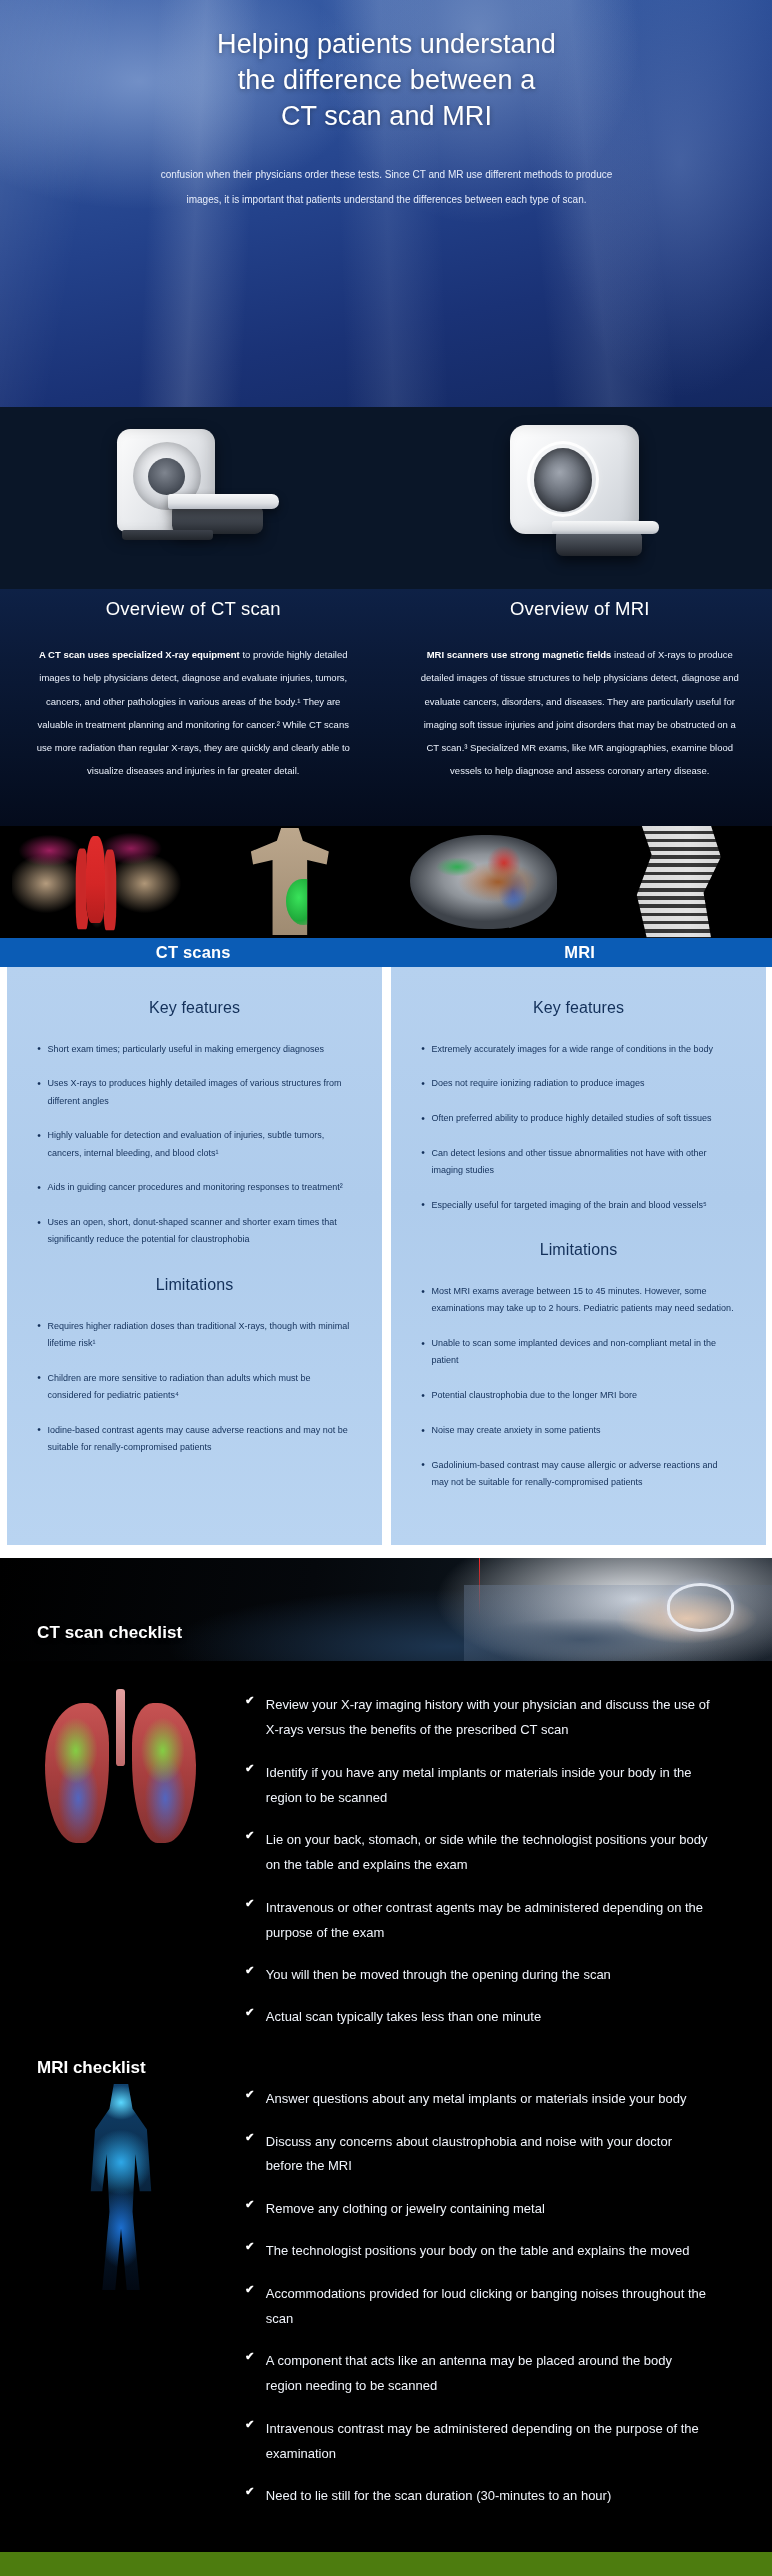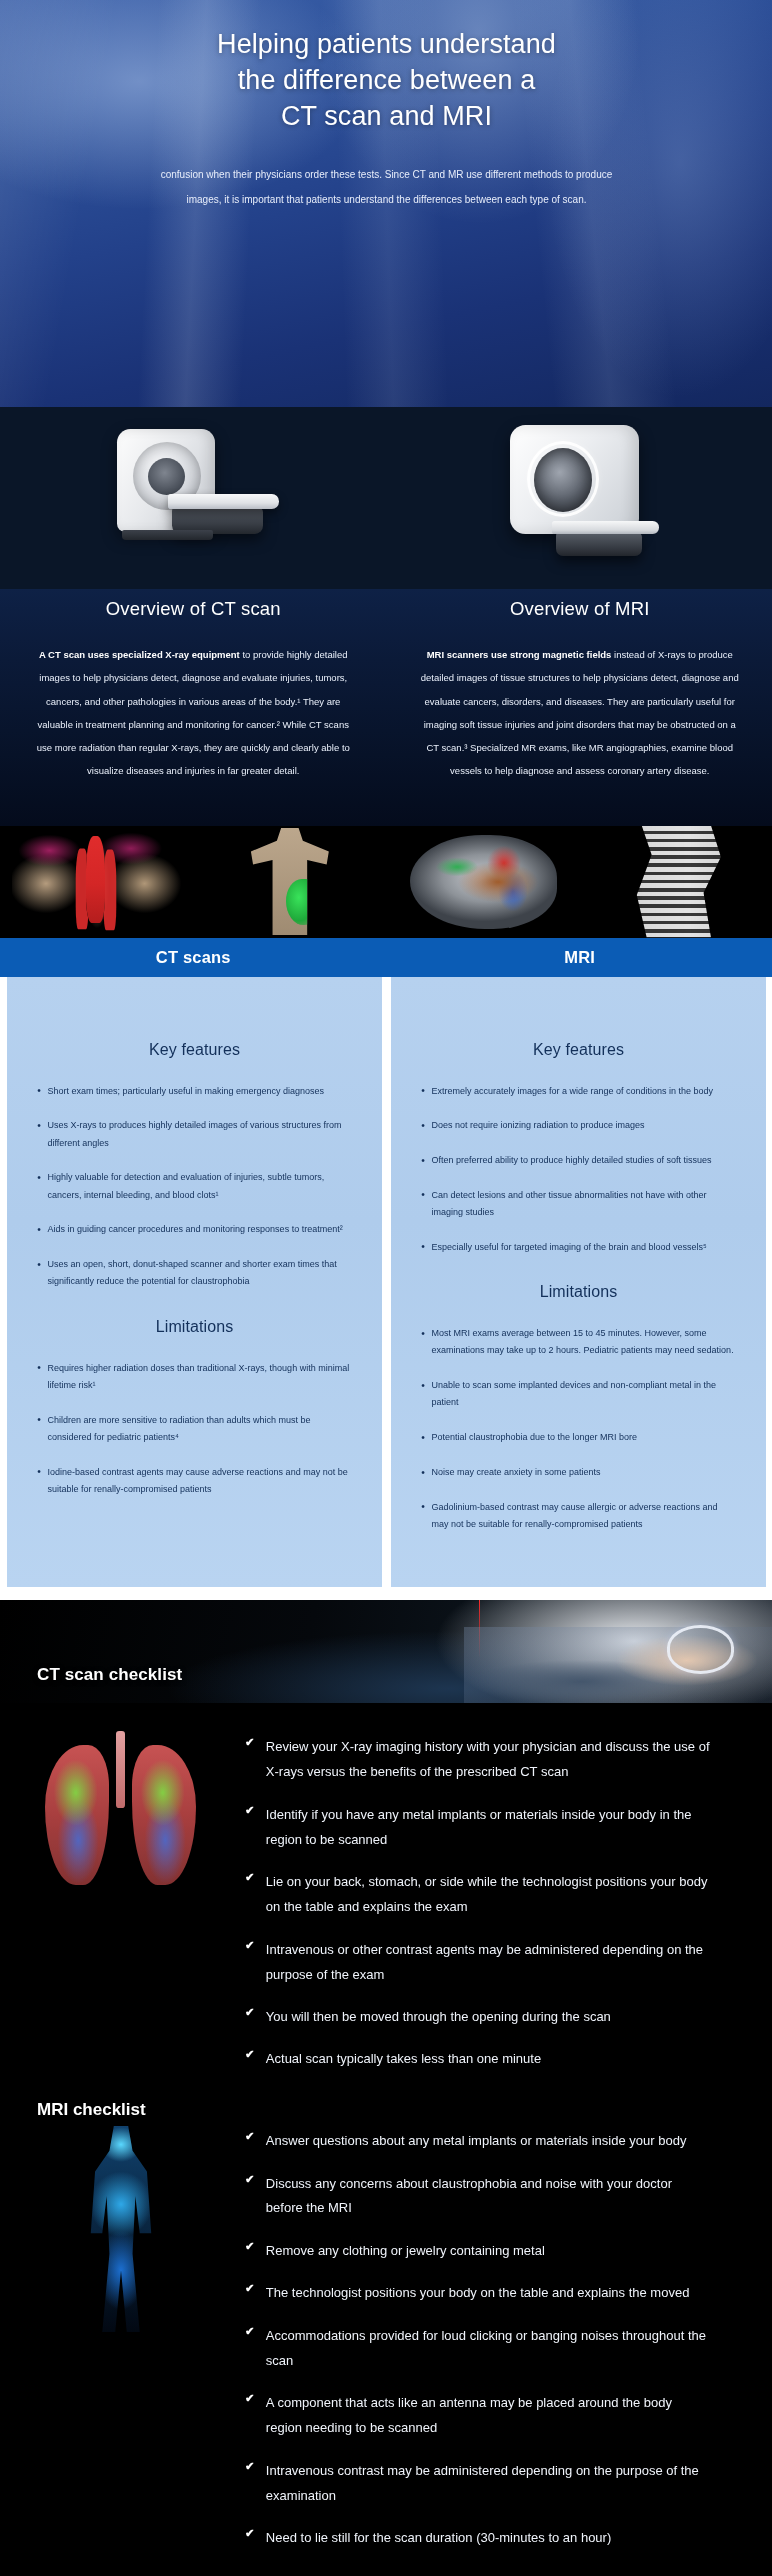--- a/index.html
+++ b/index.html
@@ -188,37 +188,37 @@
     position:absolute; left:18%; top:0; width:64%; height:100%;
     background:
       repeating-linear-gradient(180deg, rgba(245,245,245,0.82) 0px, rgba(245,245,245,0.82) 4.6px, rgba(60,60,60,0.9) 4.6px, rgba(60,60,60,0.9) 8.2px),
       linear-gradient(90deg, rgba(0,0,0,0.9) 0%, rgba(120,120,120,0.4) 30%, rgba(180,180,180,0.5) 60%, rgba(0,0,0,0.9) 100%);
     clip-path: polygon(22% 0, 78% 0, 86% 28%, 72% 60%, 78% 100%, 26% 100%, 18% 62%, 30% 26%);
     filter:grayscale(1) contrast(1.1);
   }
 
   
   .cmp-header {
-    background:#0b5cb5; display:flex; height:39px;
+    background:#0b5cb5; display:flex; height:29px;
   }
   .cmp-header .cell {
     flex:1; display:flex; align-items:center; justify-content:center;
     font-size:16.5px; font-weight:700; letter-spacing:0.2px; color:#fff;
   }
 
   
   .cmp-body { display:flex; gap:9.3px; padding:0 7.2px 13.4px; background:#ffffff; }
   .cmp-col {
     flex:1;
     background:linear-gradient(180deg,#b6d1ef 0%,#afccec 40%,#b9d4f1 100%);
     padding:32px 29px 36px;
   }
   .cmp-col h3 {
     text-align:center; font-size:16px; font-weight:300; color:#13305a;
-    margin-bottom:24px; letter-spacing:0.1px;margin-top:32px;
+    margin-bottom:24px; letter-spacing:0.1px;
   }
   .cmp-col h3.limits { margin-top:27px; }
   .cmp-list { list-style:none; }
   .cmp-list li {
     position:relative; padding-left:11.3px; margin-bottom:17.5px;
     font-size:9px; line-height:1.92; color:#13305a; font-weight:400;
   }
   .cmp-list li:before {
     content:"\2022"; position:absolute; left:1px; top:-0.5px;
     font-size:10.3px; color:#13305a; line-height:1.8;

